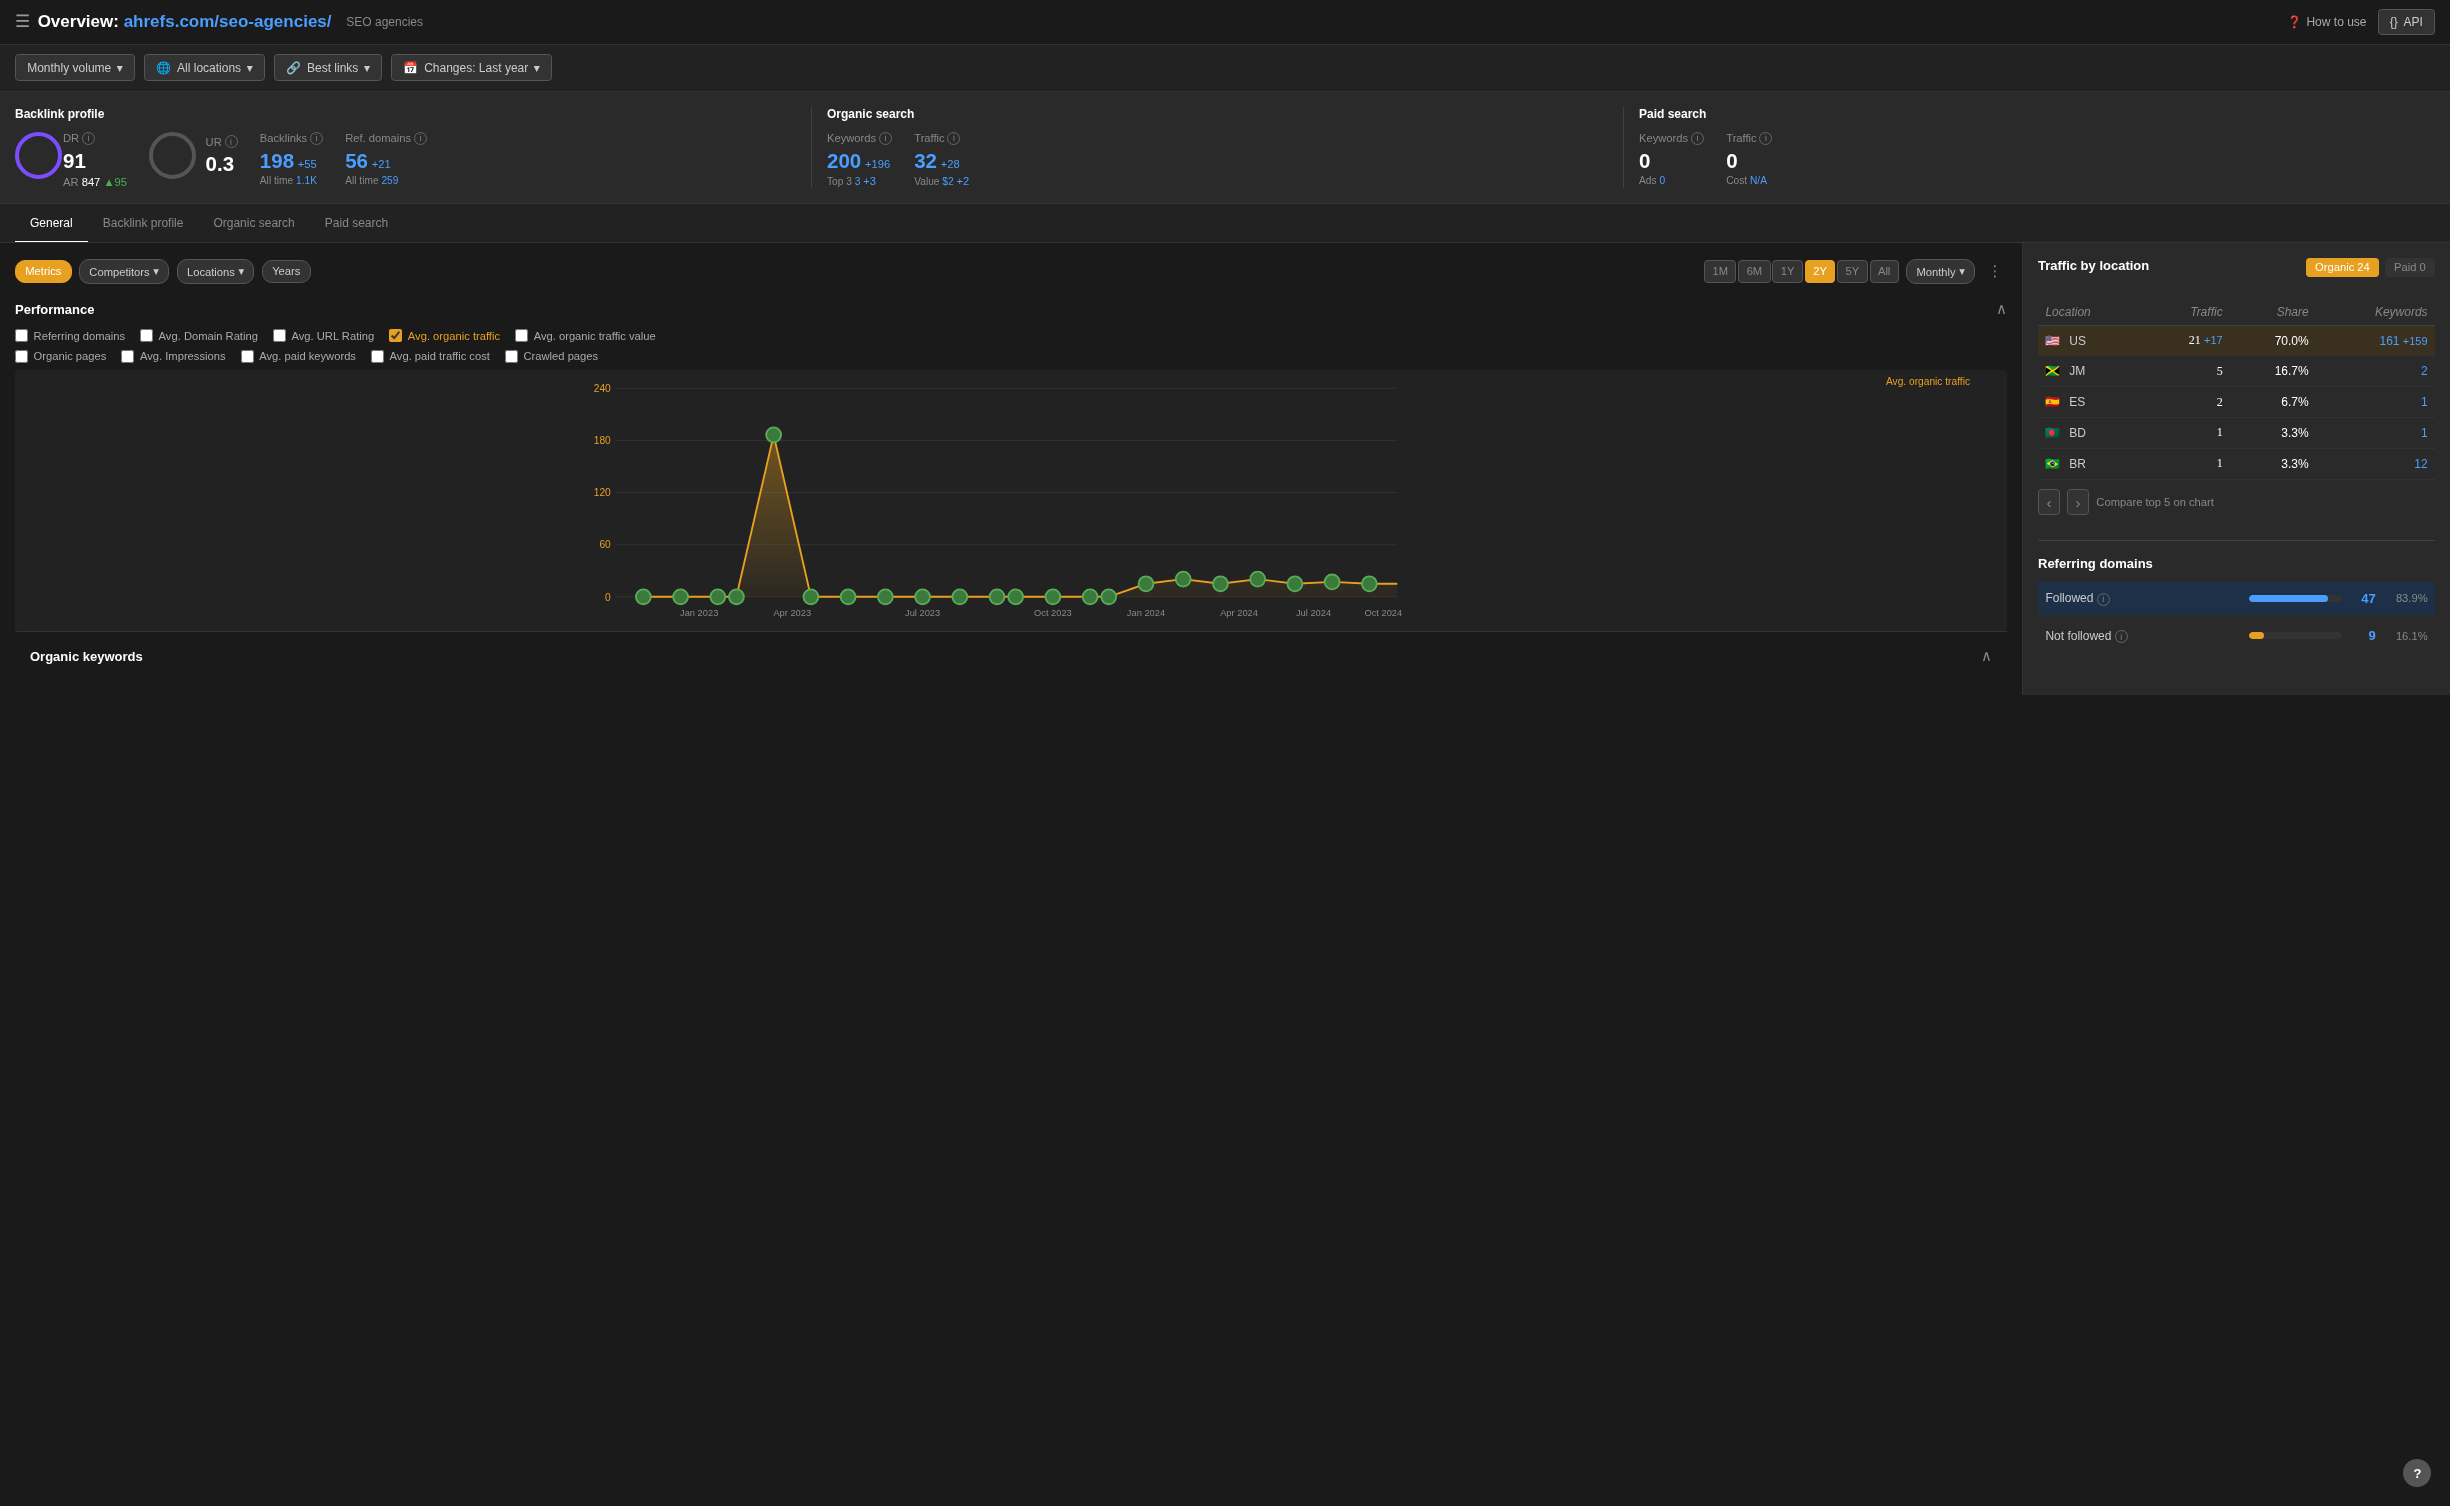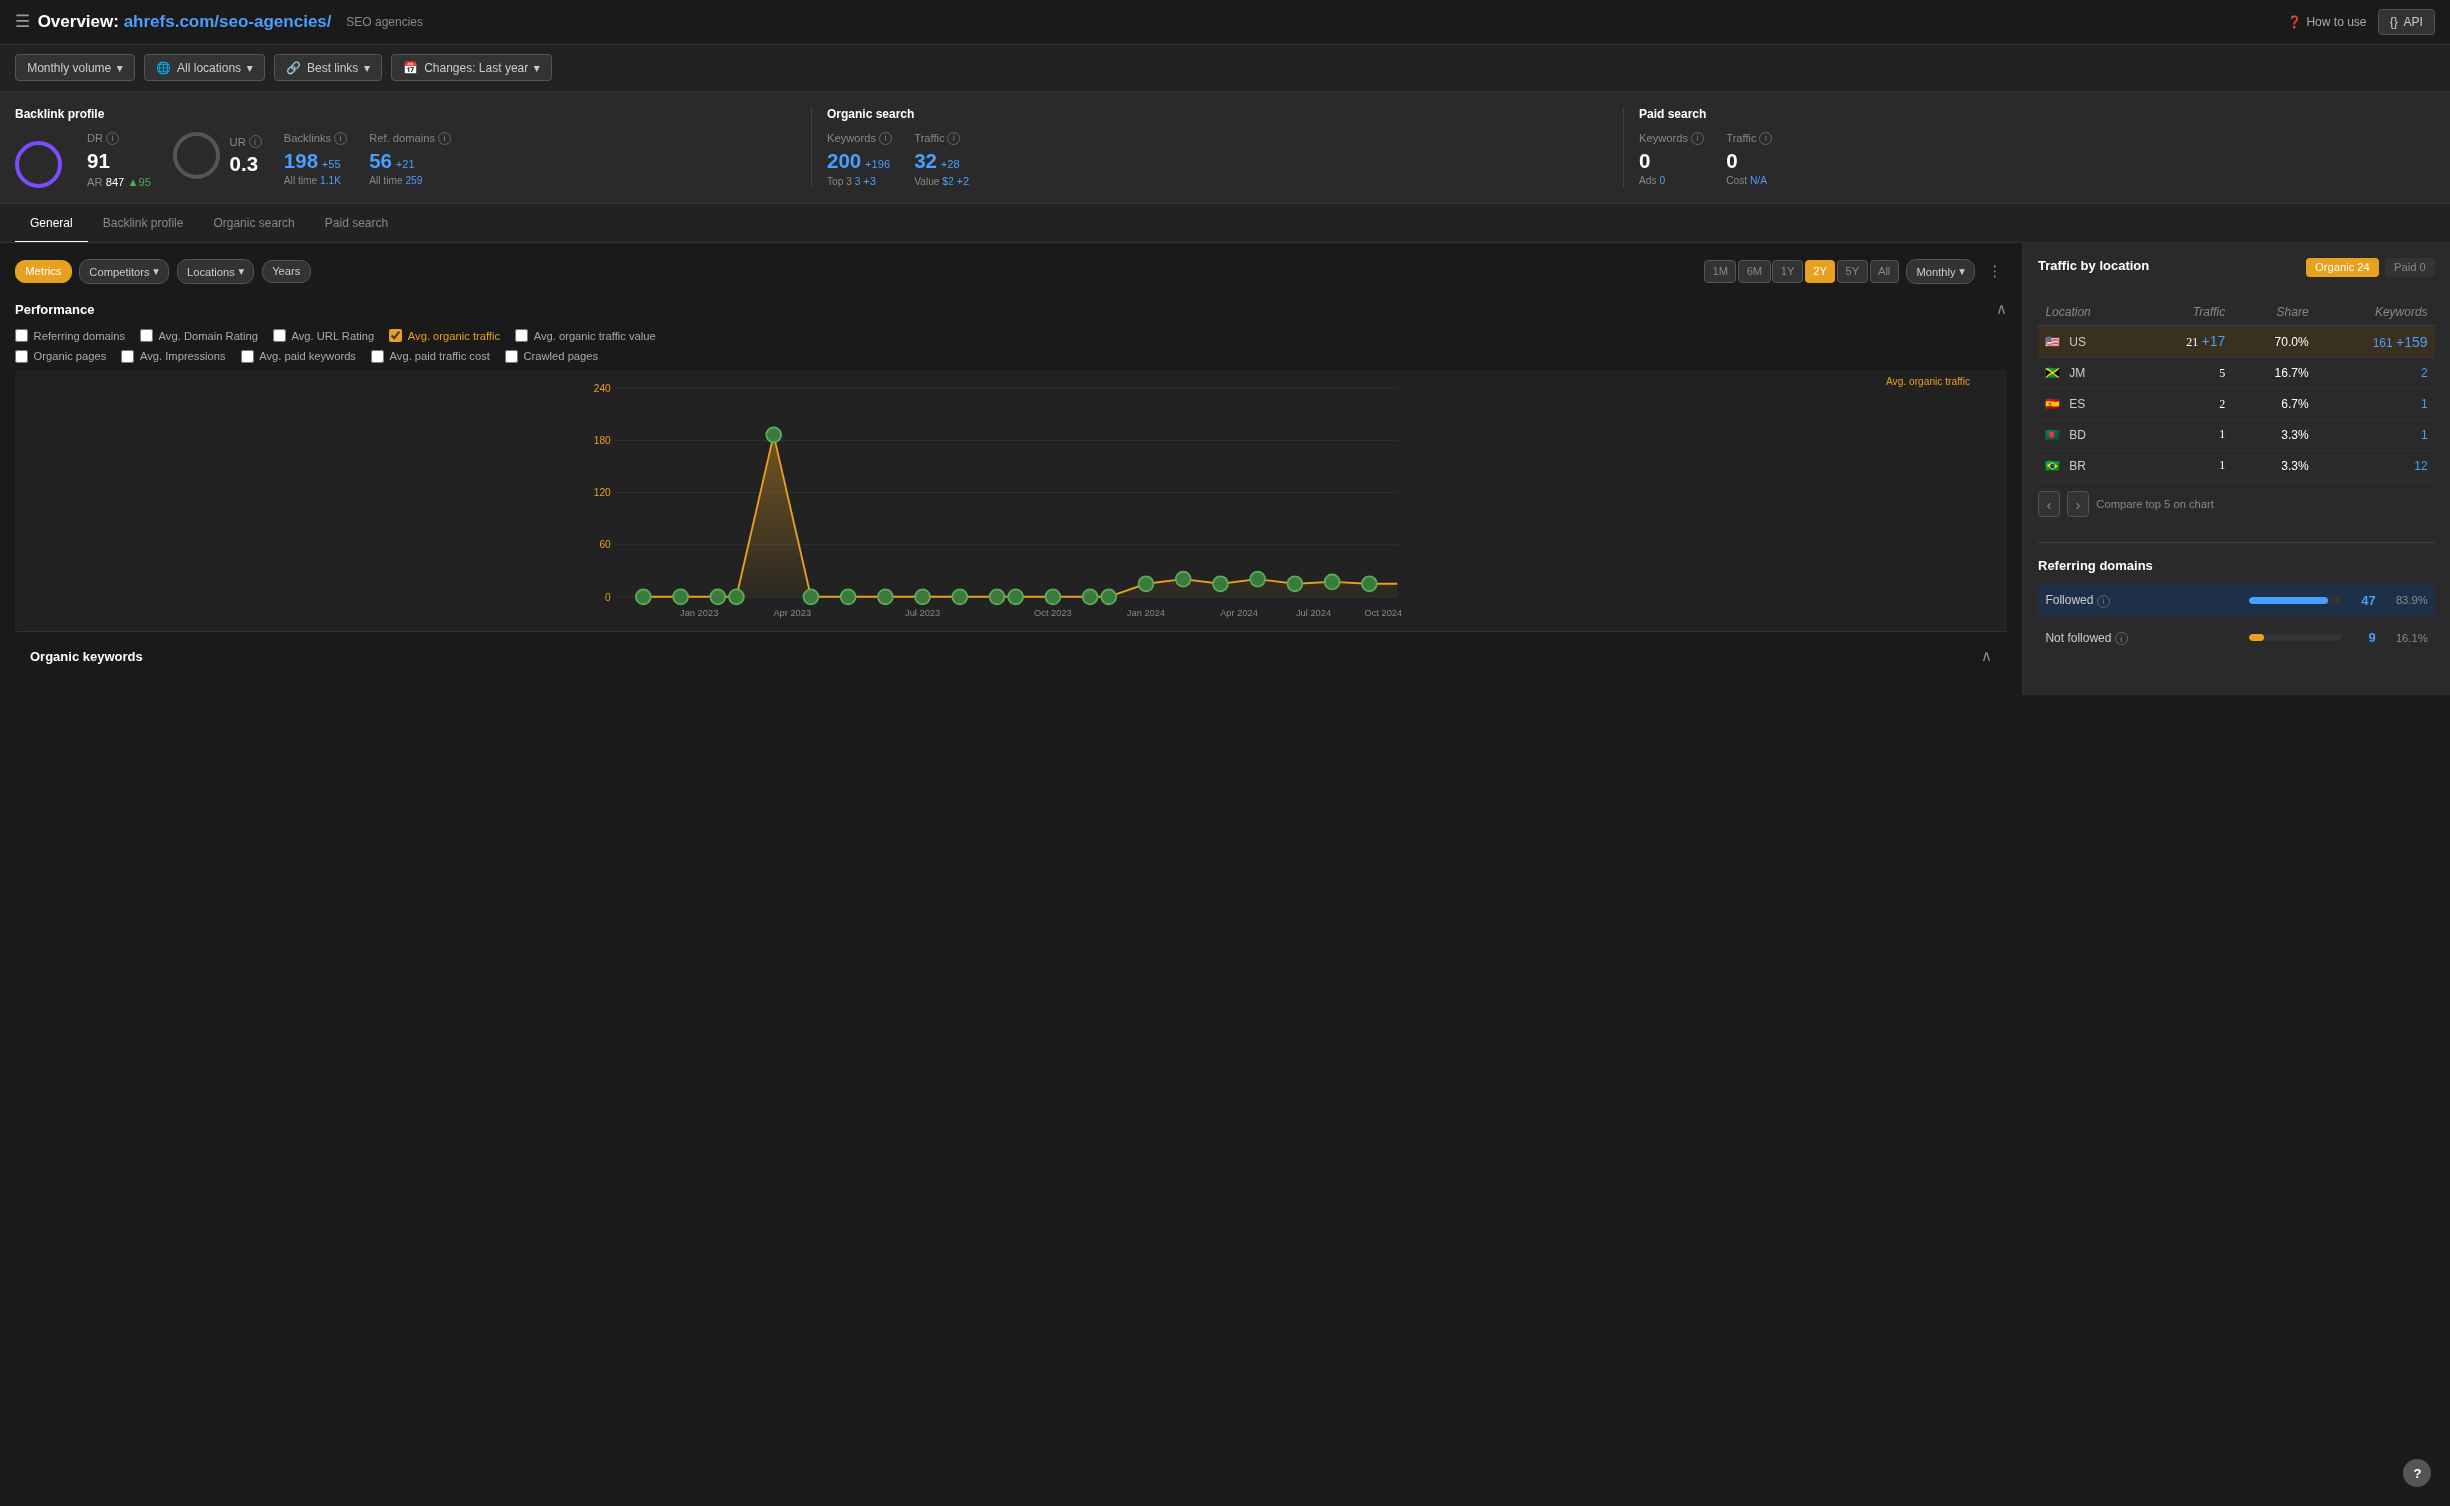--- a/index.html
+++ b/index.html
@@ -82,21 +82,21 @@
     .loc-tab { padding: 3.7px 9.3px; border-radius: 3.7px; cursor: pointer; font-size: 11.2px; }
     .loc-tab.active { background: #e8a020; color: #fff; }
     .loc-tab.inactive { background: #333; color: #888; }
     .location-table { width: 100%; border-collapse: collapse; }
     .location-table th { color: #888; font-size: 12px; font-weight: 500; text-align: left; padding: 5.6px 7.4px; border-bottom: 0.9px solid #404040; font-style: italic; }
     .location-table th.right { text-align: right; }
     .location-table td { padding: 7.4px 7.4px; font-size: 12px; border-bottom: 0.9px solid #333; }
     .location-table tr.highlighted { background: #3a3020; }
     .location-table .flag { margin-right: 5.6px; }
     .location-table .traffic-val { color: #fff; font-family: Liberation Serif, serif; }
-    .location-table .traffic-up { color: #4a9eff; font-size: 14px; }
+    .location-table .traffic-up { color: #4a9eff; font-size: 11px; }
     .location-table .share-val { color: #fff; }
     .location-table .kw-val { color: #4a9eff; }
     .compare-row { display: flex; align-items: center; gap: 7.4px; padding: 9.3px 0; color: #888; font-size: 11.2px; }
     .compare-btn { background: #333; border: 0.9px solid #555; color: #888; padding: 3.7px 7.4px; border-radius: 3.7px; cursor: pointer; font-size: 15px; }
     
     
     .ref-domains-section { margin-top: 15px; border-top: 0.9px solid #404040; padding-top: 15px; }
     .ref-bar-label { flex: 1; color: #ccc; font-size: 12px; }
     .ref-bar-count { color: #4a9eff; font-size: 13px; font-weight: 600; margin-right: 7.4px; }
     .ref-bar-pct { color: #888; font-size: 11.2px; }
@@ -156,21 +156,21 @@
     <span>▾</span>
   </button>
 </div>
 
 <div class="stats-panel">
 
   <div class="stats-section">
     <div class="stats-section-title">Backlink profile</div>
     <div class="stats-row">
       <div class="stat-item">
-        <div style="display:flex;align-items:flex-end;gap:25px;">
+        <div style="display:flex;align-items:flex-start;gap:1px;">
           <div class="dr-circle">
             <div class="circle-inner"></div>
           </div>
           <div>
             <div class="stat-label">
                 <span>DR</span> 
                 <span class="info-icon">i</span>
               </div>
             <div class="stat-value white">91</div>
             <div class="dr-ar">AR <span class="ar-num">847</span> <span class="ar-up">▲95</span></div>

